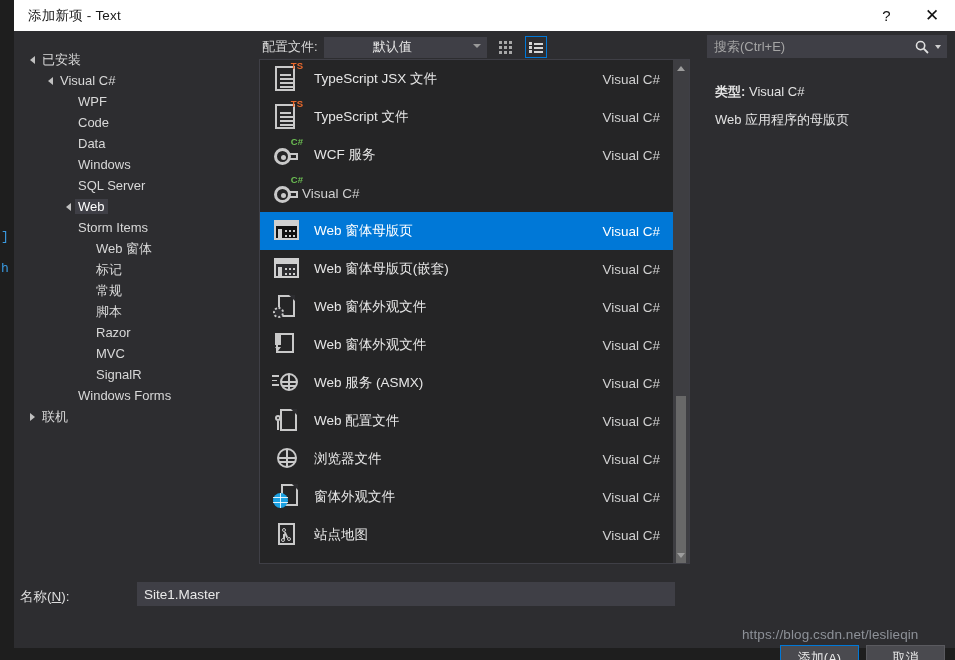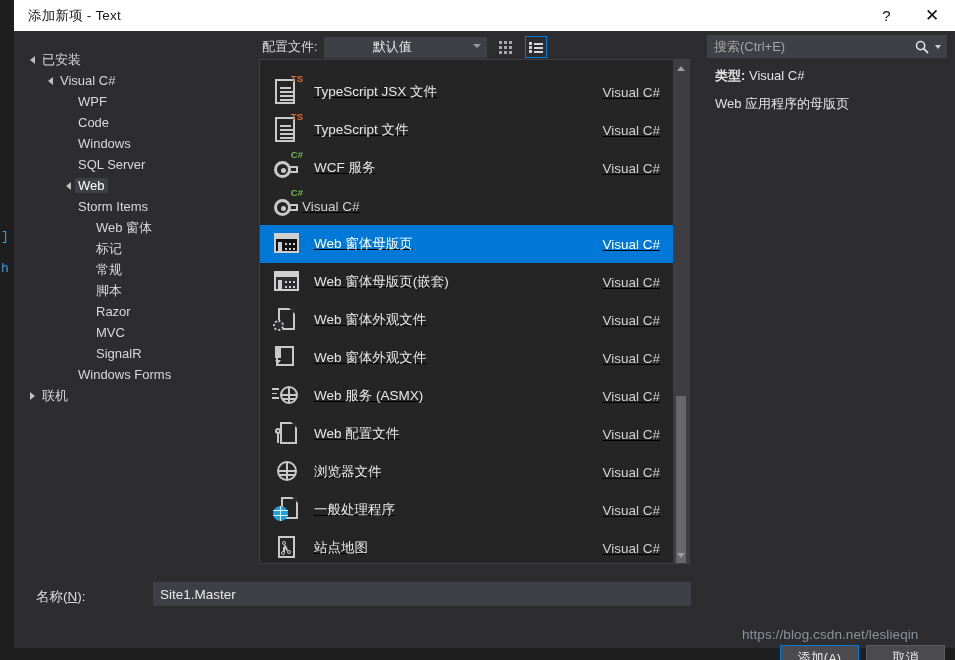--- a/index.html
+++ b/index.html
@@ -51,21 +51,21 @@
   }
   .sortsel .val{font-size:13px;color:#e8e8e8;margin-left:5px;padding-left:43px;}
   .sortsel .caret{position:absolute;right:5px;top:6px;width:0;height:0;
       border-left:4px solid transparent;border-right:4px solid transparent;border-top:4px solid #9a9a9a;}
   .viewbtn{width:22px;height:22px;margin-left:8px;display:flex;align-items:center;
            justify-content:center;cursor:default;box-sizing:border-box;}
   .viewbtn.active{border:1px solid #0078d7;}
 
   .listwrap{position:absolute;left:9px;top:28px;width:431px;height:505px;background:#252526;
             border:1px solid #3f3f46;box-sizing:border-box;overflow:hidden;}
-  .listinner{position:absolute;left:0;top:13px;width:414px;height:503px;overflow:hidden;text-decoration:underline;}
+  .listinner{position:absolute;left:0;top:0;width:414px;height:503px;overflow:hidden;}
   .row{height:38px;display:flex;align-items:center;cursor:default;}
   .row.sel{background:#0078d7;}
   .row .ico{width:30px;height:30px;margin-left:12px;flex:0 0 30px;position:relative;}
   .row .name{font-size:13.5px;color:#e6e6e6;margin-left:12px;flex:1 1 auto;white-space:nowrap;}
   .row .lang{font-size:13.5px;color:#d0d0d0;margin-right:14px;white-space:nowrap;}
   .row.sel .name,.row.sel .lang{color:#ffffff;}
 
   
   .sbar{position:absolute;right:0;top:0;width:16px;height:503px;background:#3e3e42;}
   .sarrow{width:16px;height:16px;display:flex;align-items:center;justify-content:center;cursor:default;}
@@ -79,26 +79,26 @@
   
   .right{position:absolute;left:684px;top:0;width:257px;height:545px;}
   .searchbox{position:absolute;left:9px;top:4px;width:240px;height:23px;background:#3f3f46;
              border:1px solid #3f3f46;box-sizing:border-box;display:flex;align-items:center;}
   .searchbox .ph{font-size:13px;color:#a5a5a5;margin-left:6px;flex:1 1 auto;}
   .srch-ico{width:20px;display:flex;align-items:center;justify-content:center;}
   .srch-caret{width:12px;display:flex;align-items:center;justify-content:center;
       margin-right:2px;}
   .srch-caret i{width:0;height:0;border-left:3.5px solid transparent;
       border-right:3.5px solid transparent;border-top:4px solid #cfcfcf;display:block;}
-  .descwrap{position:absolute;left:9px;top:36px;width:248px;height:500px;}
+  .descwrap{position:absolute;left:9px;top:52px;width:248px;height:500px;}
   .descline{font-size:13px;color:#e2e2e2;margin-left:8px;margin-bottom:10px;white-space:nowrap;}
   .descline b{font-weight:bold;}
 
   
-  .namebar{position:absolute;left:16px;top:545px;width:800px;height:40px;text-align:right;}
+  .namebar{position:absolute;left:0;top:545px;width:800px;height:40px;text-align:right;}
   .namelabel{position:absolute;left:6px;top:12px;font-size:13.5px;color:#dcdcdc;}
   .namelabel u{text-decoration:underline;}
   .nameinput{position:absolute;left:123px;top:6px;width:538px;height:24px;background:#3f3f46;
              border:1px solid #3f3f46;box-sizing:border-box;display:flex;align-items:center;}
   .nameinput .v{font-size:13.5px;color:#e9e9e9;margin-left:6px;}
 
   .btnbar{position:absolute;left:0;top:585px;width:941px;height:63px;}
   .btn{position:absolute;top:29px;width:79px;height:26px;background:#4a4a4f;border:1px solid #5a5a5f;
        box-sizing:border-box;display:flex;align-items:center;justify-content:center;
        font-size:13px;color:#eaeaea;cursor:default;}
@@ -220,20 +220,24 @@
           <div class="node">
             <span class="glyph" style="margin-left: 44px;"></span>
             <span class="lbl">WPF</span>
           </div>
           <div class="node">
             <span class="glyph" style="margin-left: 44px;"></span>
             <span class="lbl">Code</span>
           </div>
           <div class="node">
             <span class="glyph" style="margin-left: 44px;"></span>
+            <span class="lbl">Data</span>
+          </div>
+          <div class="node">
+            <span class="glyph" style="margin-left: 44px;"></span>
             <span class="lbl">Windows</span>
           </div>
           <div class="node">
             <span class="glyph" style="margin-left: 44px;"></span>
             <span class="lbl">SQL Server</span>
           </div>
           <div class="node sel">
             <span class="glyph" style="margin-left: 44px;">
               <span style="display: block; width: 0px; height: 0px; border-top: 4px solid transparent; border-bottom: 4px solid transparent; border-right: 5px solid rgb(192, 192, 192);"></span>
             </span>
@@ -454,21 +458,21 @@
                 <span class="ico">
                   <span class="i-page" style="left:9px;top:2px">
                     <i class="fold"></i>
                   </span>
                   <span class="i-globe-blue">
                     <i class="m h"></i>
                     <i class="m h2"></i>
                     <i class="m v"></i>
                   </span>
                 </span>
-                <span class="name">一般处理程序</span>
+                <span class="name">窗体外观文件</span>
                 <span class="lang">Visual C#</span>
               </div>
               <div class="row">
                 <span class="ico">
                   <span class="i-map">
                     <i class="nd" style="left:2px;top:3px"></i>
                     <i class="lk" style="left:5px;top:7px;width:1.5px;height:6px;transform:rotate(-25deg)"></i>
                     <i class="nd" style="left:7px;top:12px"></i>
                     <i class="lk" style="left:3px;top:9px;width:1.5px;height:5px"></i>
                     <i class="nd" style="left:1px;top:13px"></i>

